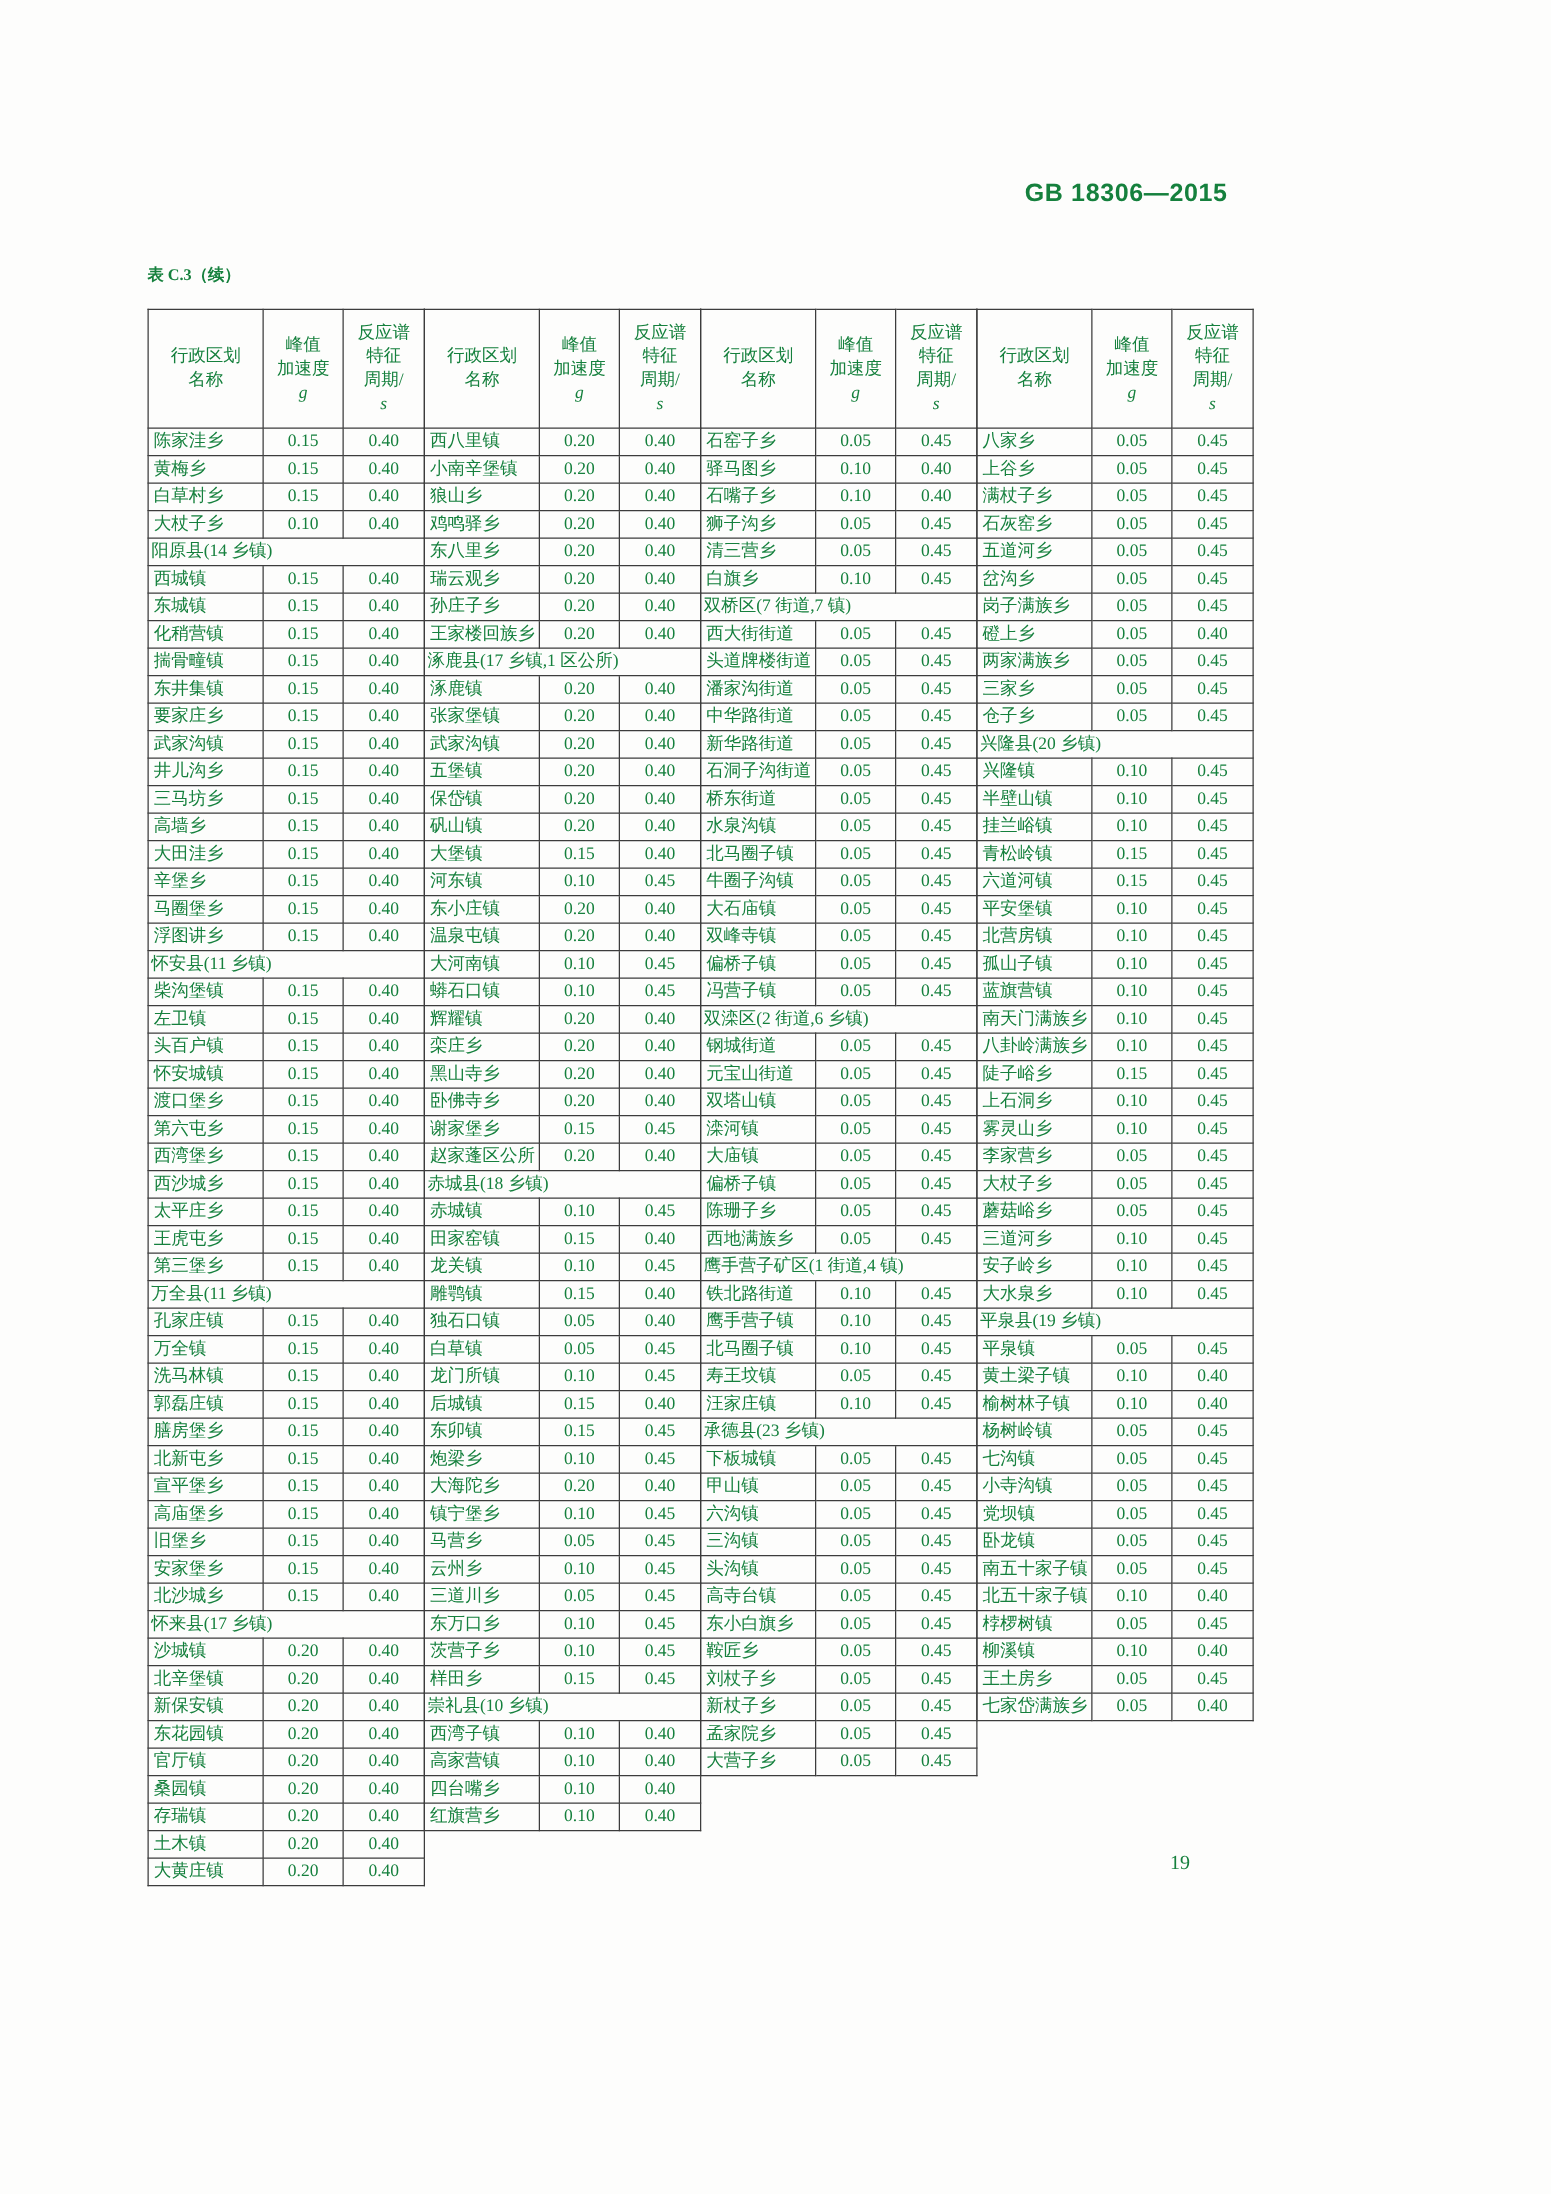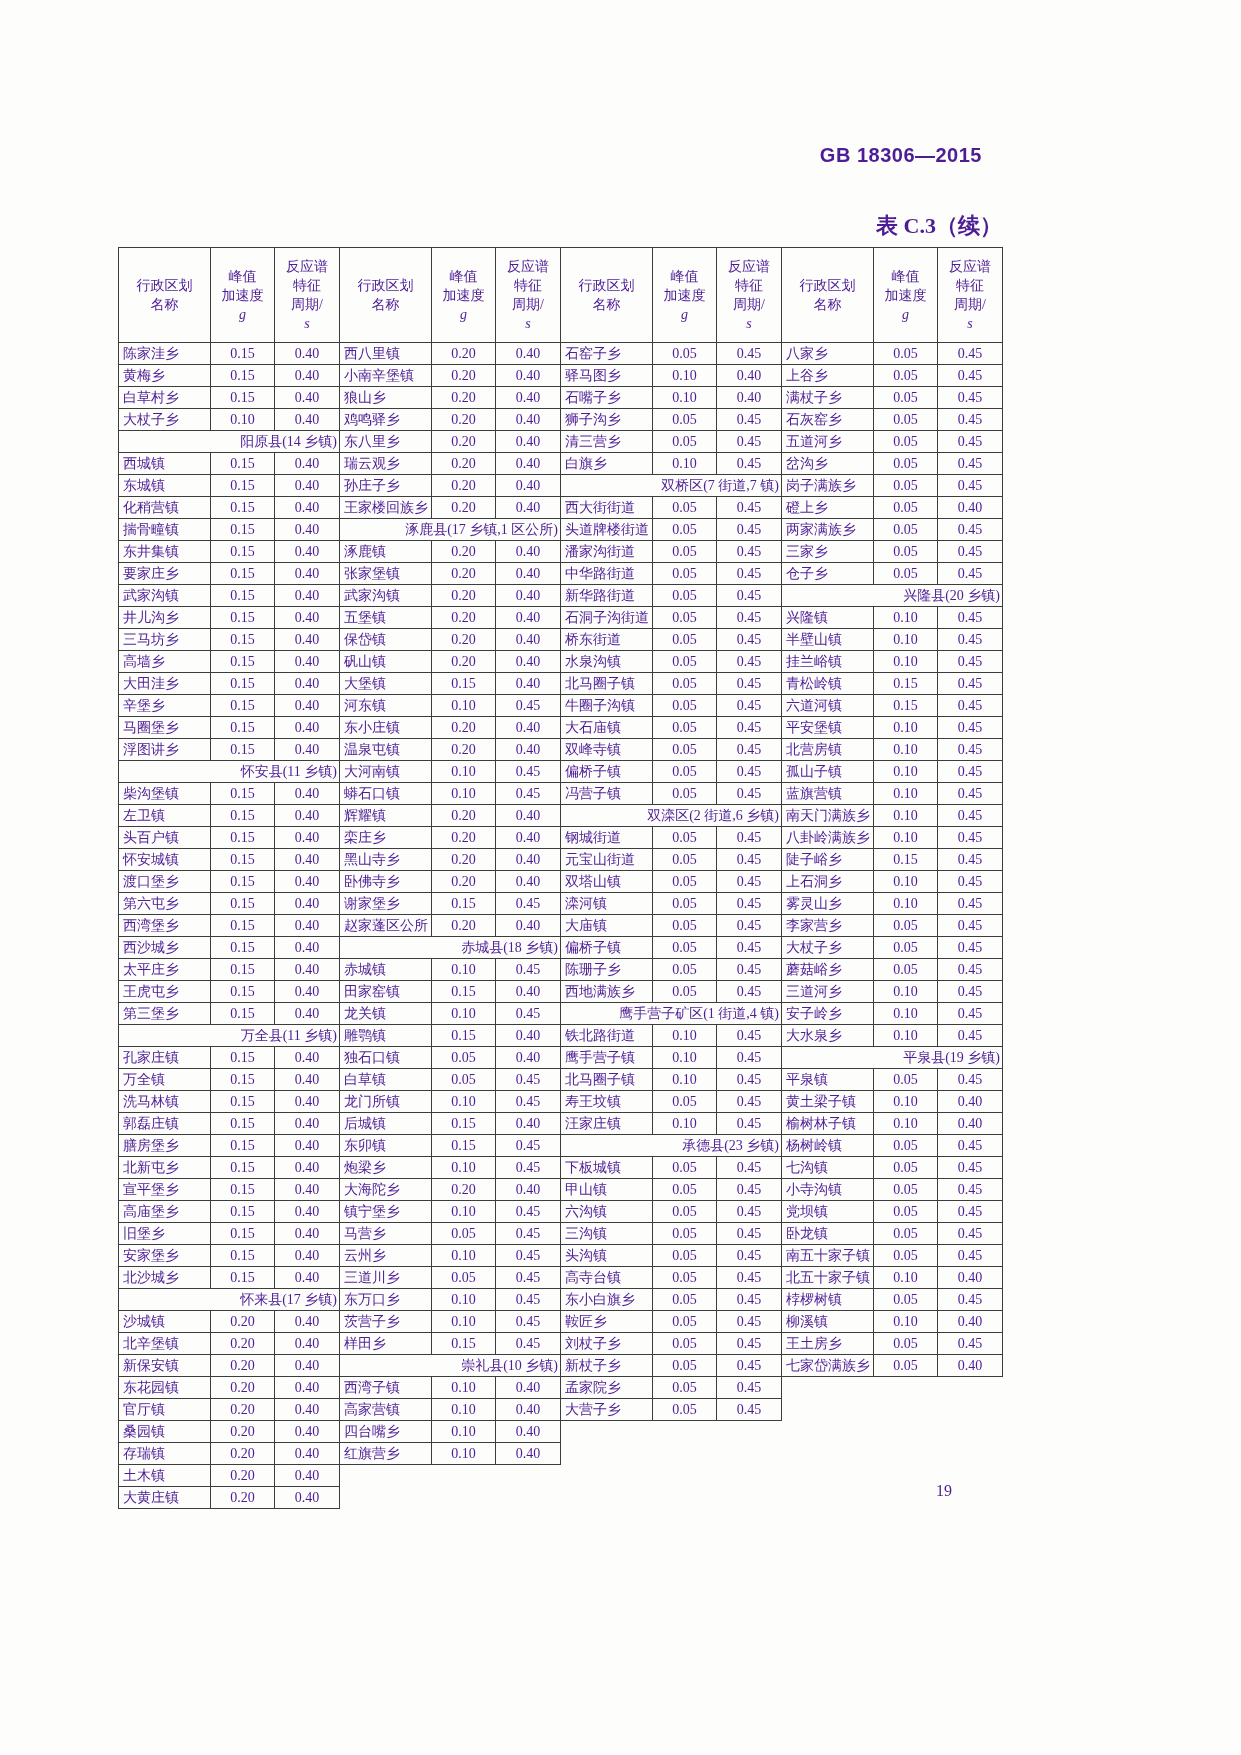--- a/index.html
+++ b/index.html
@@ -2,31 +2,31 @@
 <html><head>
 <meta charset="utf-8">
 <style>
   html,body { margin:0; padding:0; background:#ffffff; }
   .page {
     position: relative;
     width: 1241px; height: 1755px;
     margin: 0 auto;
     background: #fdfdfc;
     font-family: "Liberation Serif", "DejaVu Serif", serif;
-    color: #4c1d95;
+    color: #15803d;
     overflow: hidden;
   }
   .doc-number {
     position: absolute; top: 144px; right: 259px;
     font-family: "Liberation Sans", "DejaVu Sans", sans-serif;
     font-weight: bold; font-size: 20px; letter-spacing: .5px;
   }
   .table-title {
     position: absolute; top: 211px; left: 118px; width: 884px;
-    text-align: right; font-weight: bold; font-size: 22px;
+    text-align: left; font-weight: bold; font-size: 13px;
   }
   .tables {
     position: absolute; top: 247px; left: 118px;
     display: flex; align-items: flex-start;
   }
   table.region-table { border-collapse: collapse; table-layout: fixed; }
   table.region-table + table.region-table { margin-left: -1px; }
   col.c-name { width: 92px; }
   col.c-pga  { width: 64px; }
   col.c-per  { width: 65px; }
@@ -40,21 +40,21 @@
     height: 92px; text-align: center; font-weight: normal;
   }
   .region-table th span { display:block; white-space: pre-line; }
   .region-table th i.unit { display:block; font-style: italic; font-family:"Liberation Serif", serif; }
   .region-table td { height: 19px; }
   td.name-cell {
     text-align: left; padding-left: 4px; padding-right: 3px;
     word-break: break-all; overflow-wrap: anywhere;
   }
   td.val-cell { text-align: center; }
-  td.section  { text-align: right; white-space: pre-line; }
+  td.section  { text-align: left; white-space: pre-line; }
   .page-number {
     position: absolute; top: 1482px; right: 289px;
     font-size: 16px;
   }
 </style>
 </head>
 <body>
 
 <div class="page">
   <div class="doc-number">GB 18306—2015</div>

